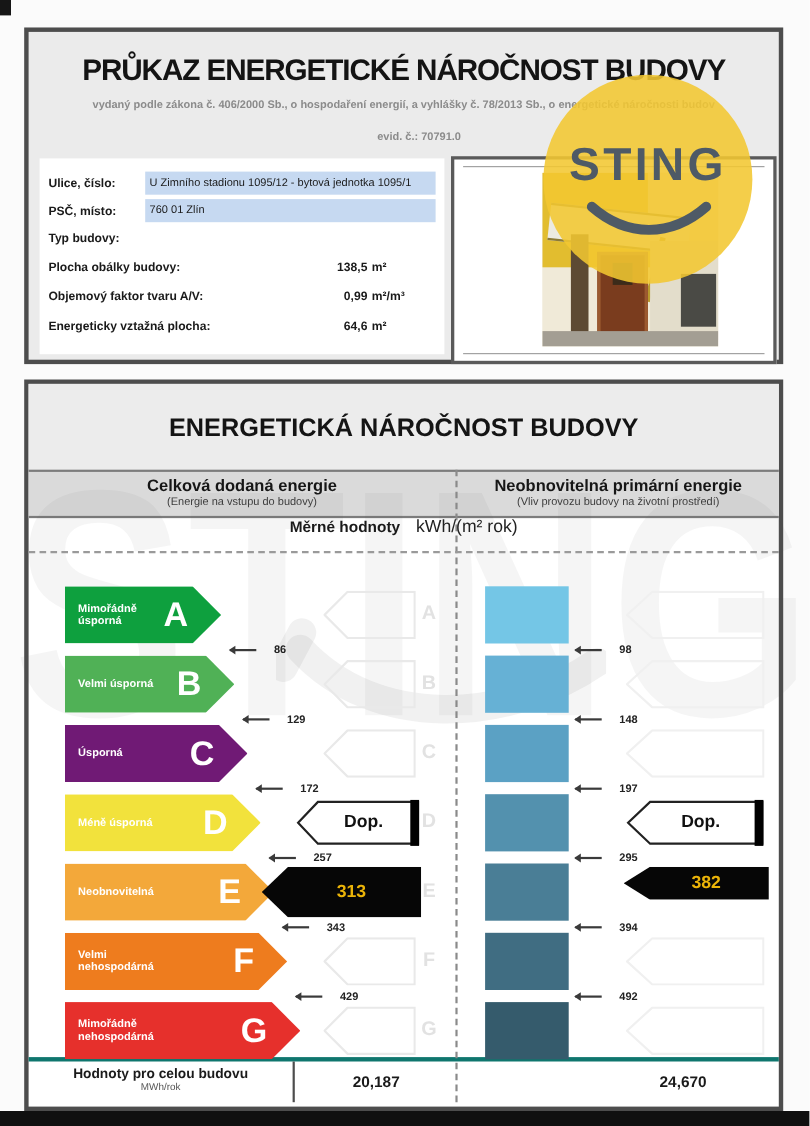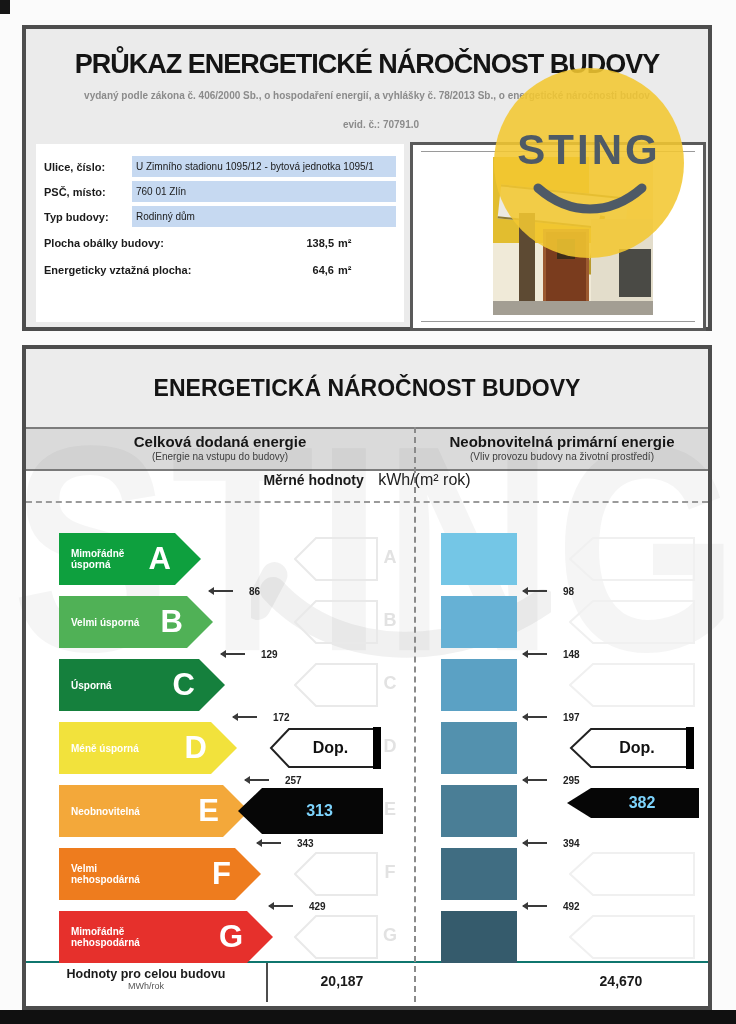--- a/index.html
+++ b/index.html
@@ -78,25 +78,25 @@
   .tick-num{font-size:10px;font-weight:700;color:#222;margin-left:16px;}
 
   .ghost{position:absolute;z-index:3;}
   .ghost-letter{position:absolute;left:352px;width:24px;text-align:center;font-size:18px;font-weight:800;color:#e2e2e2;z-index:3;}
 
   .dop-arrow{position:absolute;z-index:4;}
   .dop-text{position:absolute;left:0;top:0;width:100%;height:100%;display:flex;align-items:center;justify-content:center;font-size:16px;font-weight:800;color:#111;padding-left:10px;box-sizing:border-box;}
 
   .val-arrow{position:absolute;background:#060606;z-index:4;display:flex;align-items:center;justify-content:center;
              clip-path:polygon(24px 0,100% 0,100% 100%,24px 100%,0 50%);
-             font-size:16px;font-weight:800;color:#7dd3fc;padding-left:18px;box-sizing:border-box;}
+             font-size:16px;font-weight:800;color:#eab308;padding-left:18px;box-sizing:border-box;}
 
   .bsq{position:absolute;left:415px;width:76px;height:52px;z-index:4;}
 
-  .totals{position:absolute;left:0;top:612px;width:100%;height:41px;border-top:2px solid #0f766e;box-sizing:border-box;}
+  .totals{position:absolute;left:0;top:612px;width:100%;height:41px;border-top:4px solid #0f766e;box-sizing:border-box;}
   .totals-left{position:absolute;left:0;top:0;width:242px;height:100%;border-right:2px solid #4d4d4d;box-sizing:border-box;text-align:center;padding-top:4px;}
   .totals-label{font-size:12.5px;font-weight:800;}
   .totals-unit{font-size:9px;color:#555;}
   .totals-v1{position:absolute;left:244px;top:10px;width:144px;text-align:center;font-size:14px;font-weight:800;}
   .totals-v2{position:absolute;left:505px;top:10px;width:180px;text-align:center;font-size:14px;font-weight:800;}
 </style>
 </head>
 <body>
 
 <div class="corner-mark"></div>
@@ -110,26 +110,30 @@
     <div class="info-row">
       <span class="info-label w1">Ulice, číslo:</span>
       <span class="hl-value">U Zimního stadionu 1095/12 - bytová jednotka 1095/1</span>
     </div>
     <div class="info-row">
       <span class="info-label w1">PSČ, místo:</span>
       <span class="hl-value">760 01  Zlín</span>
     </div>
     <div class="info-row">
       <span class="info-label w1">Typ budovy:</span>
-      <span class="hl-value">Rodinný dům</span>
     </div>
     <div class="num-row">
       <span class="num-label">Plocha obálky budovy:</span>
       <span class="num-value">138,5</span>
       <span class="num-unit">m²</span>
+    </div>
+    <div class="num-row">
+      <span class="num-label">Objemový faktor tvaru A/V:</span>
+      <span class="num-value">0,99</span>
+      <span class="num-unit">m²/m³</span>
     </div>
     <div class="num-row">
       <span class="num-label">Energeticky vztažná plocha:</span>
       <span class="num-value">64,6</span>
       <span class="num-unit">m²</span>
     </div>
   </div>
 
   <div class="photo-card">
     <div class="photo-rule-top"></div>
@@ -187,21 +191,21 @@
   <div class="chart">
 
     <div class="ebar w-a" style="top: 30px; background-color: rgb(14, 160, 62);">
       <span class="ebar-label">Mimořádně úsporná</span>
       <span class="ebar-letter">A</span>
     </div>
     <div class="ebar w-b" style="top: 93px; background-color: rgb(80, 177, 86);">
       <span class="ebar-label">Velmi úsporná</span>
       <span class="ebar-letter">B</span>
     </div>
-    <div class="ebar w-c" style="top: 156px; background-color: #15803d;">
+    <div class="ebar w-c" style="top: 156px; background-color: #701a75;">
       <span class="ebar-label">Úsporná</span>
       <span class="ebar-letter">C</span>
     </div>
     <div class="ebar w-d" style="top: 219px; background-color: rgb(242, 226, 60);">
       <span class="ebar-label">Méně úsporná</span>
       <span class="ebar-letter">D</span>
     </div>
     <div class="ebar w-e" style="top: 282px; background-color: rgb(243, 168, 58);">
       <span class="ebar-label">Neobnovitelná</span>
       <span class="ebar-letter">E</span>

